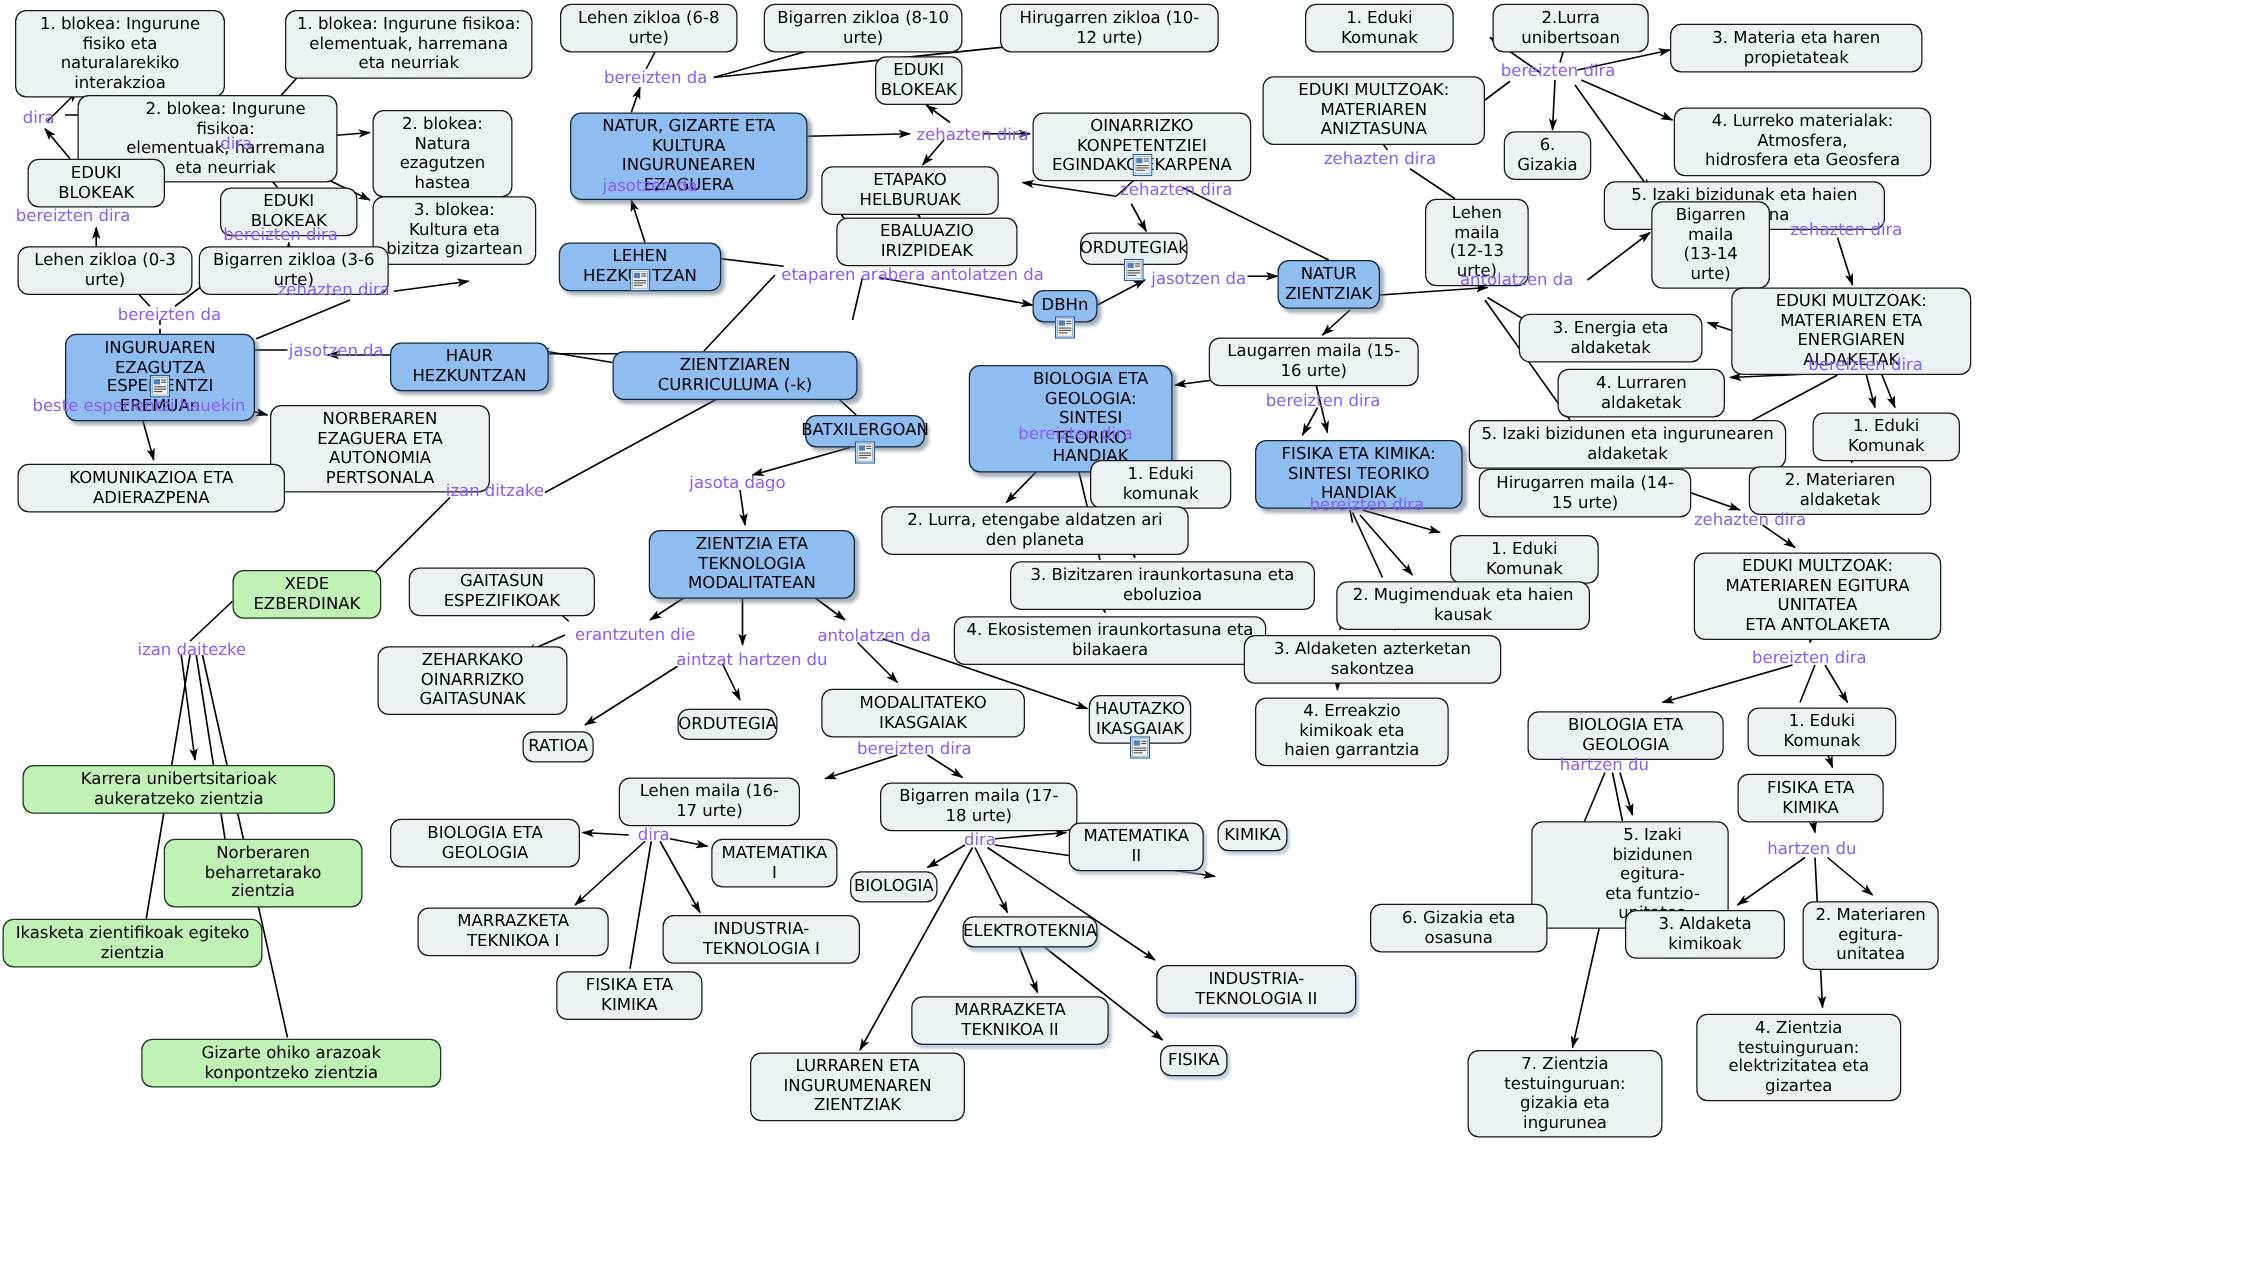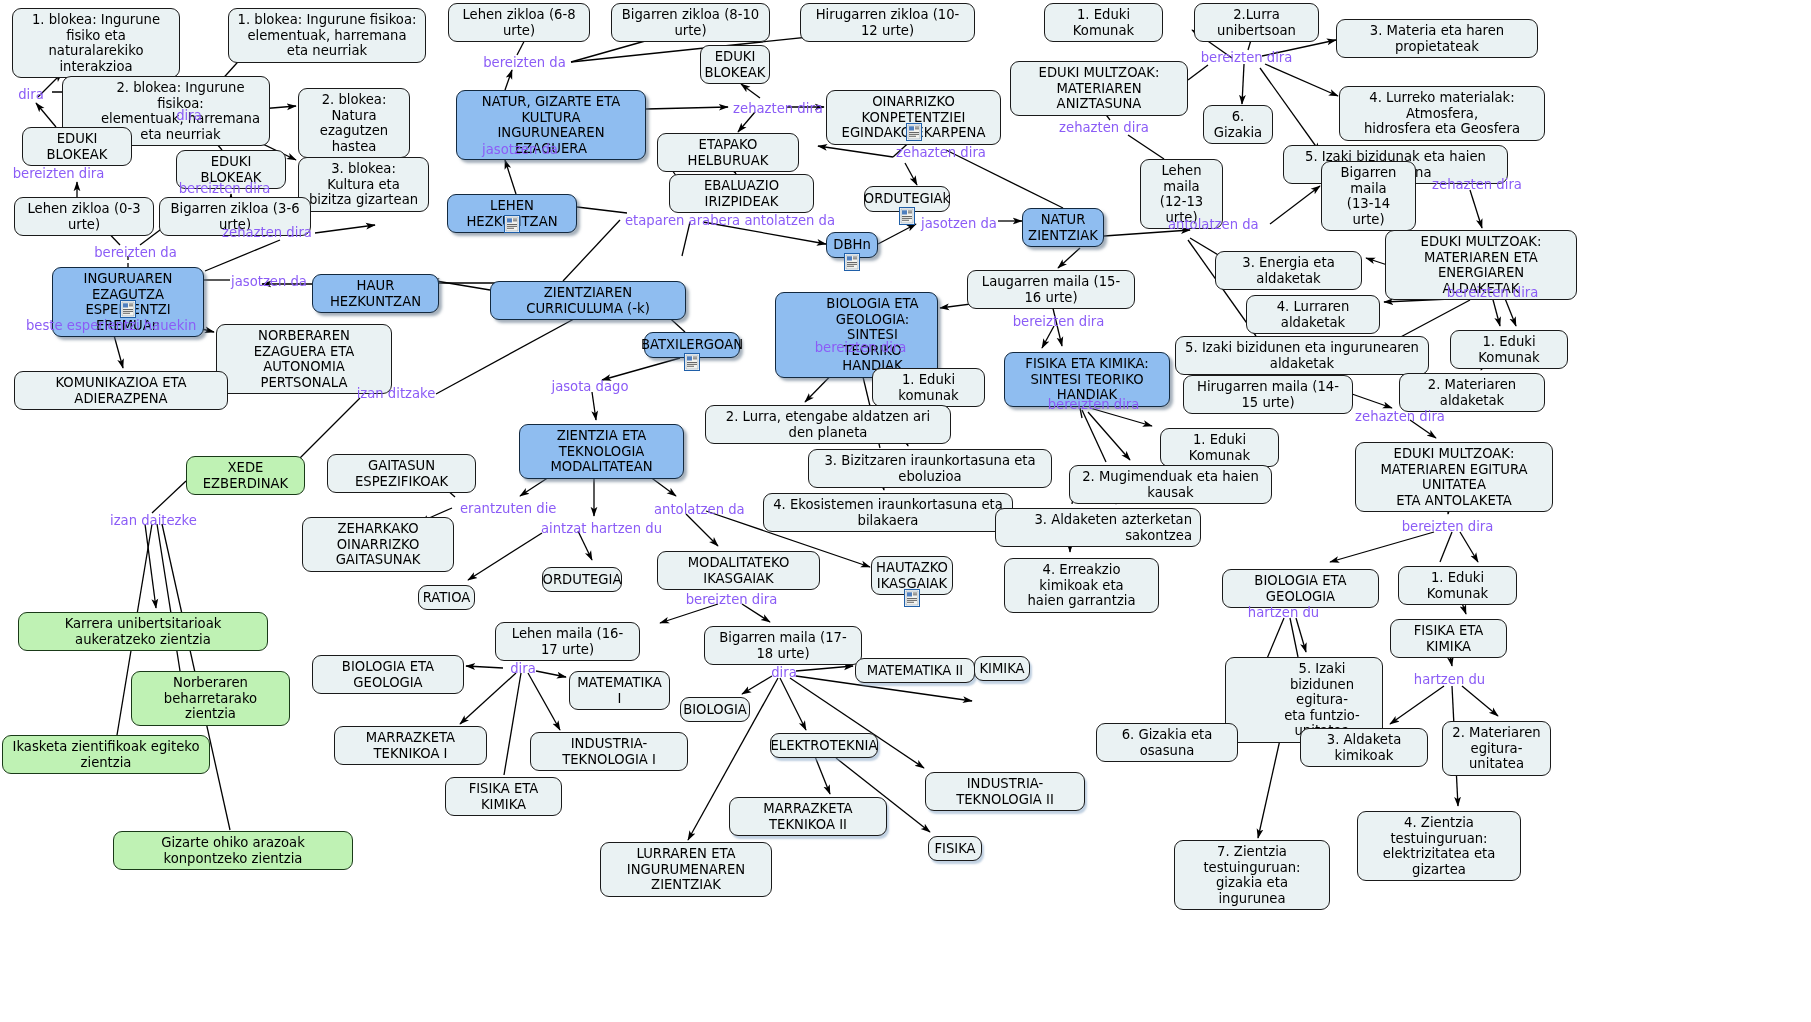--- a/index.html
+++ b/index.html
@@ -332,21 +332,21 @@
           <rect x="3" y="12.8" width="7" height="0.9" fill="#555"></rect>
         </svg></div>
       <div class="node n-plain fs13" style="left: 495px; top: 622px; width: 145px; min-height: 25px;">Lehen maila (16-17 urte)</div>
       <div class="node n-plain fs13" style="left: 704px; top: 626px; width: 158px; min-height: 25px;">Bigarren maila (17-18 urte)</div>
       <div class="node n-plain fs13" style="left: 312px; top: 655px; width: 152px; min-height: 25px;">BIOLOGIA ETA GEOLOGIA</div>
       <div class="node n-plain fs13" style="left: 569px; top: 671px; width: 101px; min-height: 25px;">MATEMATIKA I</div>
       <div class="node n-plain fs13" style="left: 334px; top: 726px; width: 153px; min-height: 25px;">MARRAZKETA TEKNIKOA I</div>
       <div class="node n-plain fs13" style="left: 530px; top: 732px; width: 158px; min-height: 25px;">INDUSTRIA-TEKNOLOGIA I</div>
       <div class="node n-plain fs13" style="left: 445px; top: 777px; width: 117px; min-height: 25px;">FISIKA ETA KIMIKA</div>
       <div class="node n-plain fs13" style="left: 680px; top: 697px; width: 70px; min-height: 25px;">BIOLOGIA</div>
-      <div class="node n-plain n-shadowed fs13" style="left: 855px; top: 658px; width: 120px; min-height: 25px;">MATEMATIKA II</div>
+      <div class="node n-plain n-shadowed fs13" style="left: 855px; top: 658px; width: 108px; min-height: 25px;">MATEMATIKA II</div>
       <div class="node n-plain n-shadowed fs13" style="left: 974px; top: 656px; width: 56px; min-height: 25px;">KIMIKA</div>
       <div class="node n-plain n-shadowed fs13" style="left: 770px; top: 733px; width: 108px; min-height: 25px;">ELEKTROTEKNIA</div>
       <div class="node n-plain n-shadowed fs13" style="left: 729px; top: 797px; width: 158px; min-height: 25px;">MARRAZKETA TEKNIKOA II</div>
       <div class="node n-plain n-shadowed fs13" style="left: 925px; top: 772px; width: 160px; min-height: 25px;">INDUSTRIA-TEKNOLOGIA II</div>
       <div class="node n-plain n-shadowed fs13" style="left: 928px; top: 836px; width: 54px; min-height: 25px;">FISIKA</div>
       <div class="node n-plain fs13" style="left: 600px; top: 842px; width: 172px; min-height: 38px;">LURRAREN ETA
 INGURUMENAREN ZIENTZIAK</div>
       <div class="node n-green fs13" style="left: 18px; top: 612px; width: 250px; min-height: 25px;">Karrera unibertsitarioak aukeratzeko zientzia</div>
       <div class="node n-green fs13" style="left: 131px; top: 671px; width: 159px; min-height: 38px;">Norberaren beharretarako
 zientzia</div>
@@ -378,21 +378,21 @@
       <div class="node n-plain fs13" style="left: 1246px; top: 295px; width: 134px; min-height: 25px;">4. Lurraren aldaketak</div>
       <div class="node n-plain fs13" style="left: 1175px; top: 336px; width: 254px; min-height: 25px;">5. Izaki bizidunen eta ingurunearen aldaketak</div>
       <div class="node n-plain fs13" style="left: 1450px; top: 330px; width: 118px; min-height: 25px;">1. Eduki Komunak</div>
       <div class="node n-plain fs13" style="left: 1399px; top: 373px; width: 146px; min-height: 25px;">2. Materiaren aldaketak</div>
       <div class="node n-plain fs13" style="left: 1183px; top: 375px; width: 170px; min-height: 25px;">Hirugarren maila (14-15 urte)</div>
       <div class="node n-plain fs13" style="left: 967px; top: 270px; width: 168px; min-height: 25px;">Laugarren maila (15-16 urte)</div>
       <div class="node n-blue fs13" style="left: 1004px; top: 352px; width: 166px; min-height: 38px;">FISIKA ETA KIMIKA:
 SINTESI TEORIKO HANDIAK</div>
       <div class="node n-plain fs13" style="left: 1160px; top: 428px; width: 119px; min-height: 25px;">1. Eduki Komunak</div>
       <div class="node n-plain fs13" style="left: 1069px; top: 465px; width: 203px; min-height: 25px;">2. Mugimenduak eta haien kausak</div>
-      <div class="node n-plain fs13" style="left: 995px; top: 508px; width: 206px; min-height: 25px; text-align: right;">3. Aldaketen azterketan sakontzea</div>
+      <div class="node n-plain fs13" style="left: 995px; top: 508px; width: 206px; min-height: 25px;">3. Aldaketen azterketan sakontzea</div>
       <div class="node n-plain fs13" style="left: 1004px; top: 558px; width: 155px; min-height: 38px;">4. Erreakzio kimikoak eta
 haien garrantzia</div>
       <div class="node n-plain fs13" style="left: 1355px; top: 442px; width: 198px; min-height: 54px;">EDUKI MULTZOAK:
 MATERIAREN EGITURA UNITATEA
 ETA ANTOLAKETA</div>
       <div class="node n-plain fs13" style="left: 1222px; top: 569px; width: 157px; min-height: 25px;">BIOLOGIA ETA GEOLOGIA</div>
       <div class="node n-plain fs13" style="left: 1398px; top: 566px; width: 119px; min-height: 25px;">1. Eduki Komunak</div>
       <div class="node n-plain fs13" style="left: 1390px; top: 619px; width: 117px; min-height: 25px;">FISIKA ETA KIMIKA</div>
       <div class="node n-plain fs13" style="left: 1225px; top: 657px; width: 158px; min-height: 38px; padding-left: 44px;">5. Izaki bizidunen egitura-
 eta funtzio-unitatea</div>

